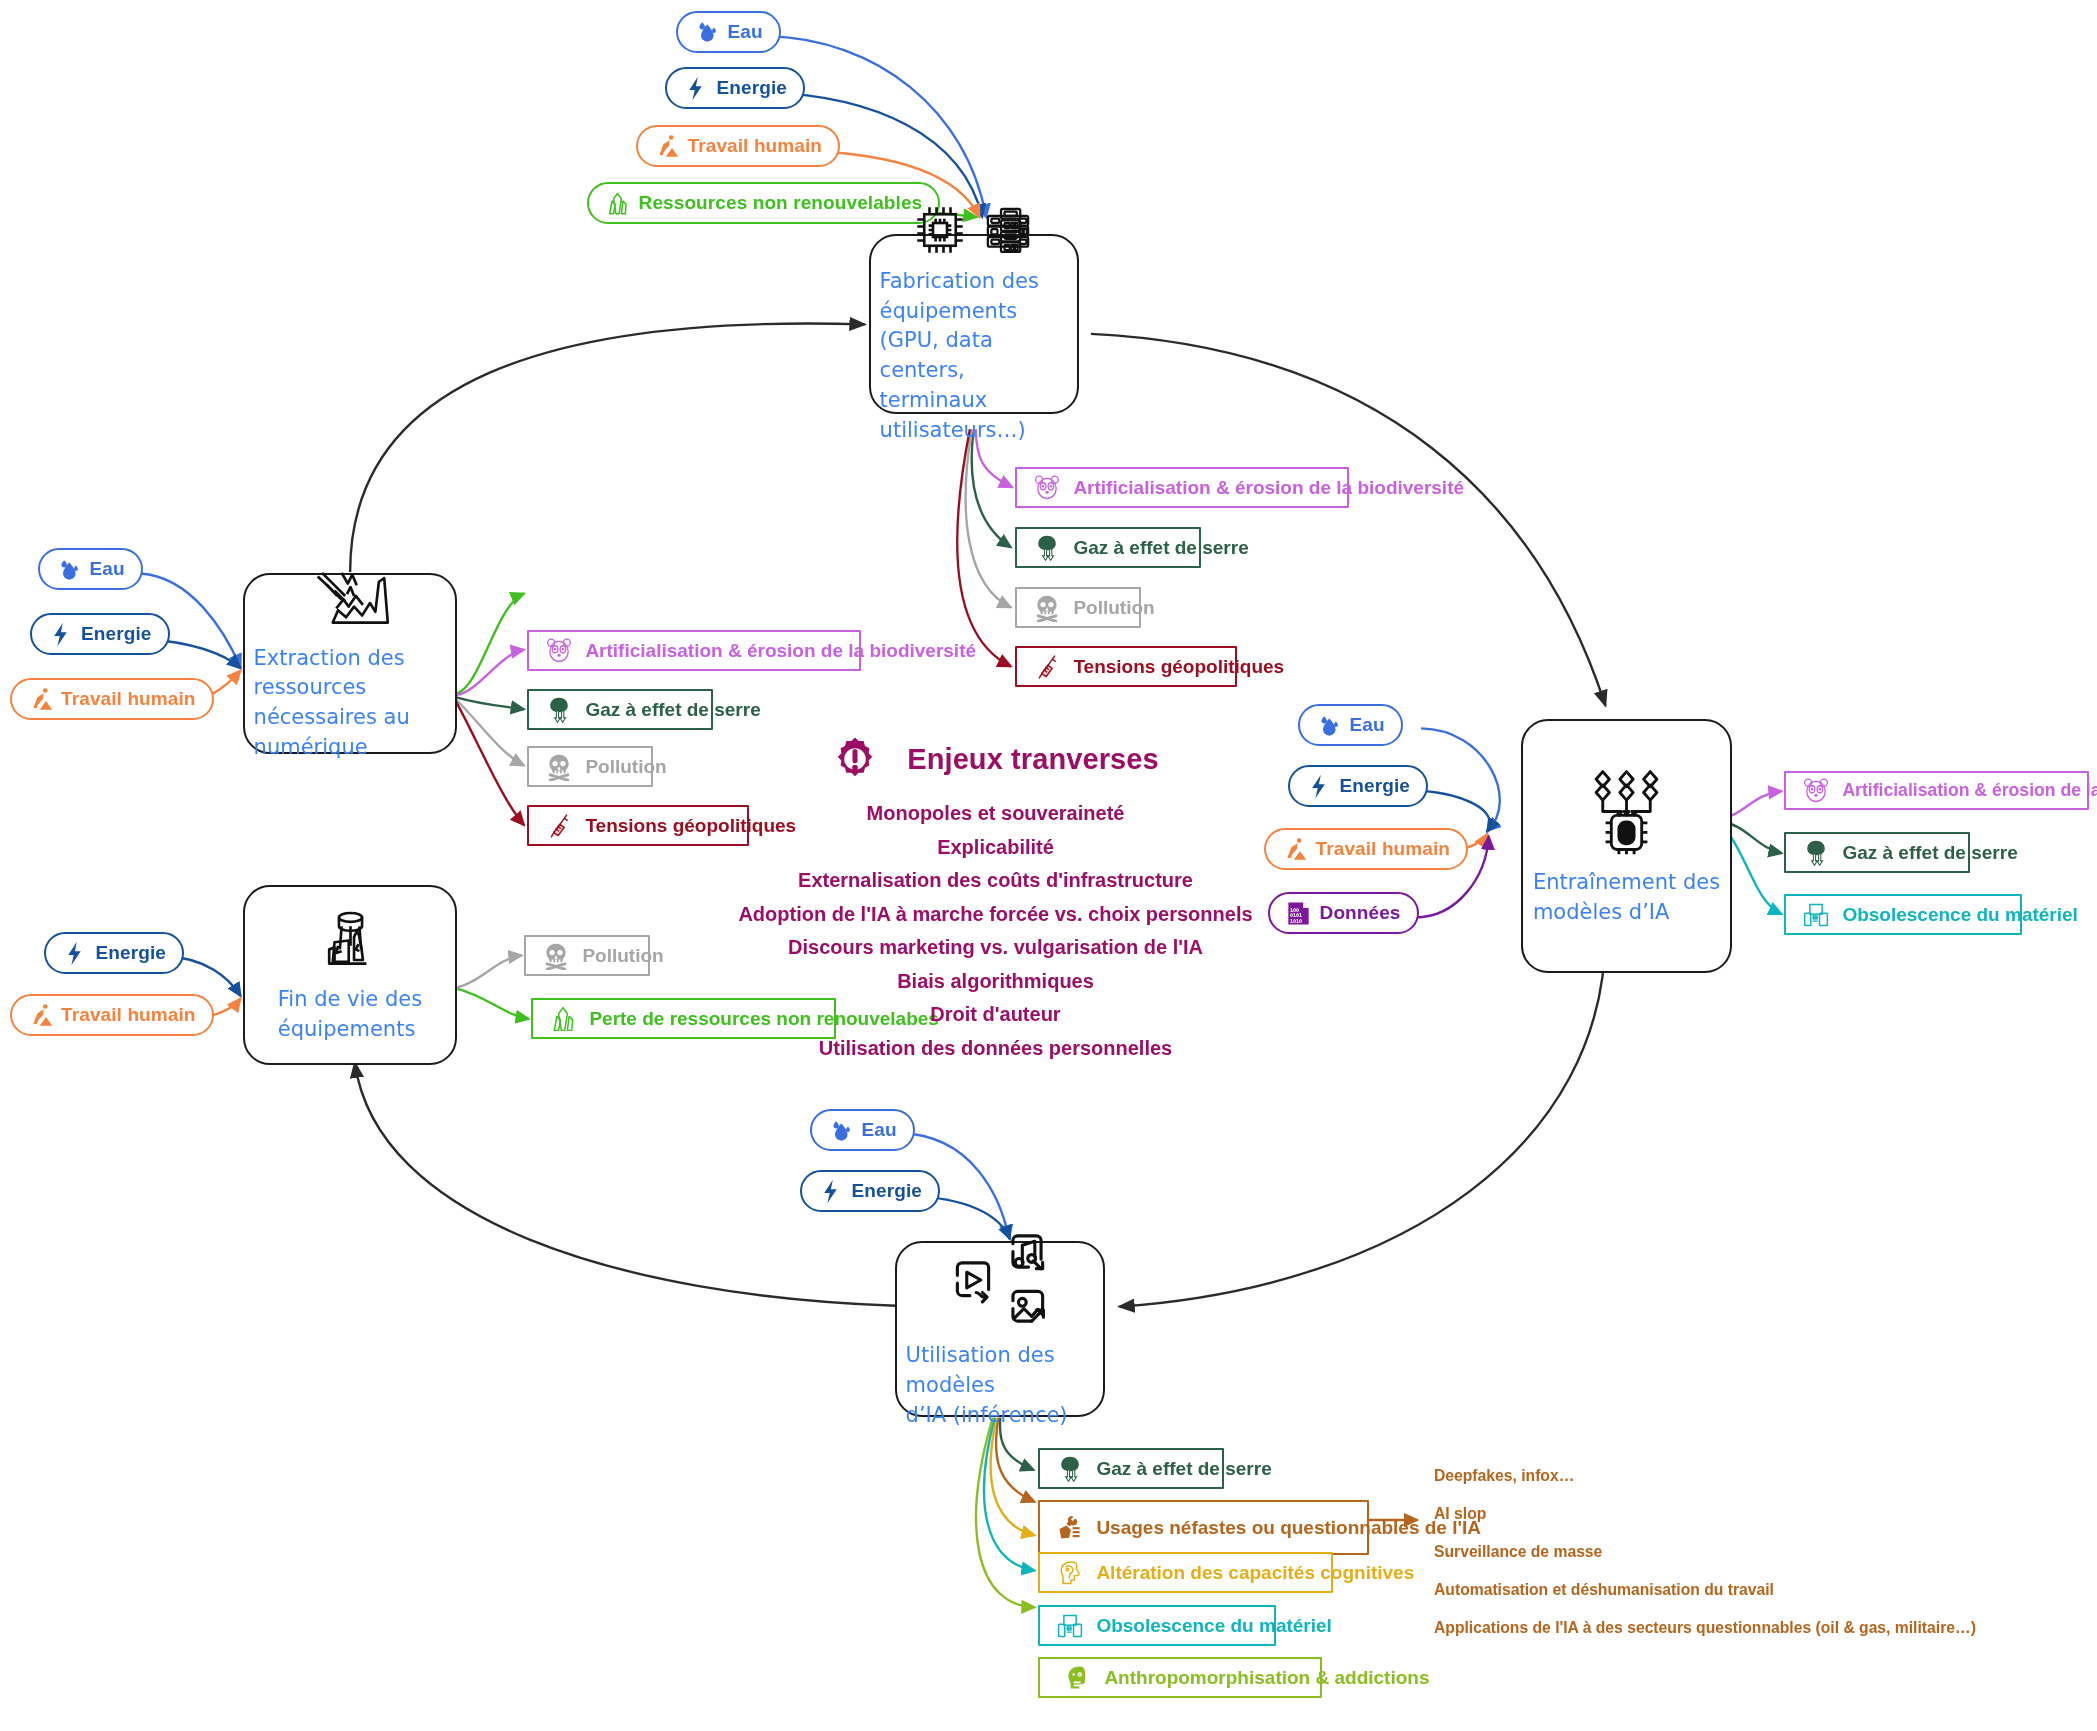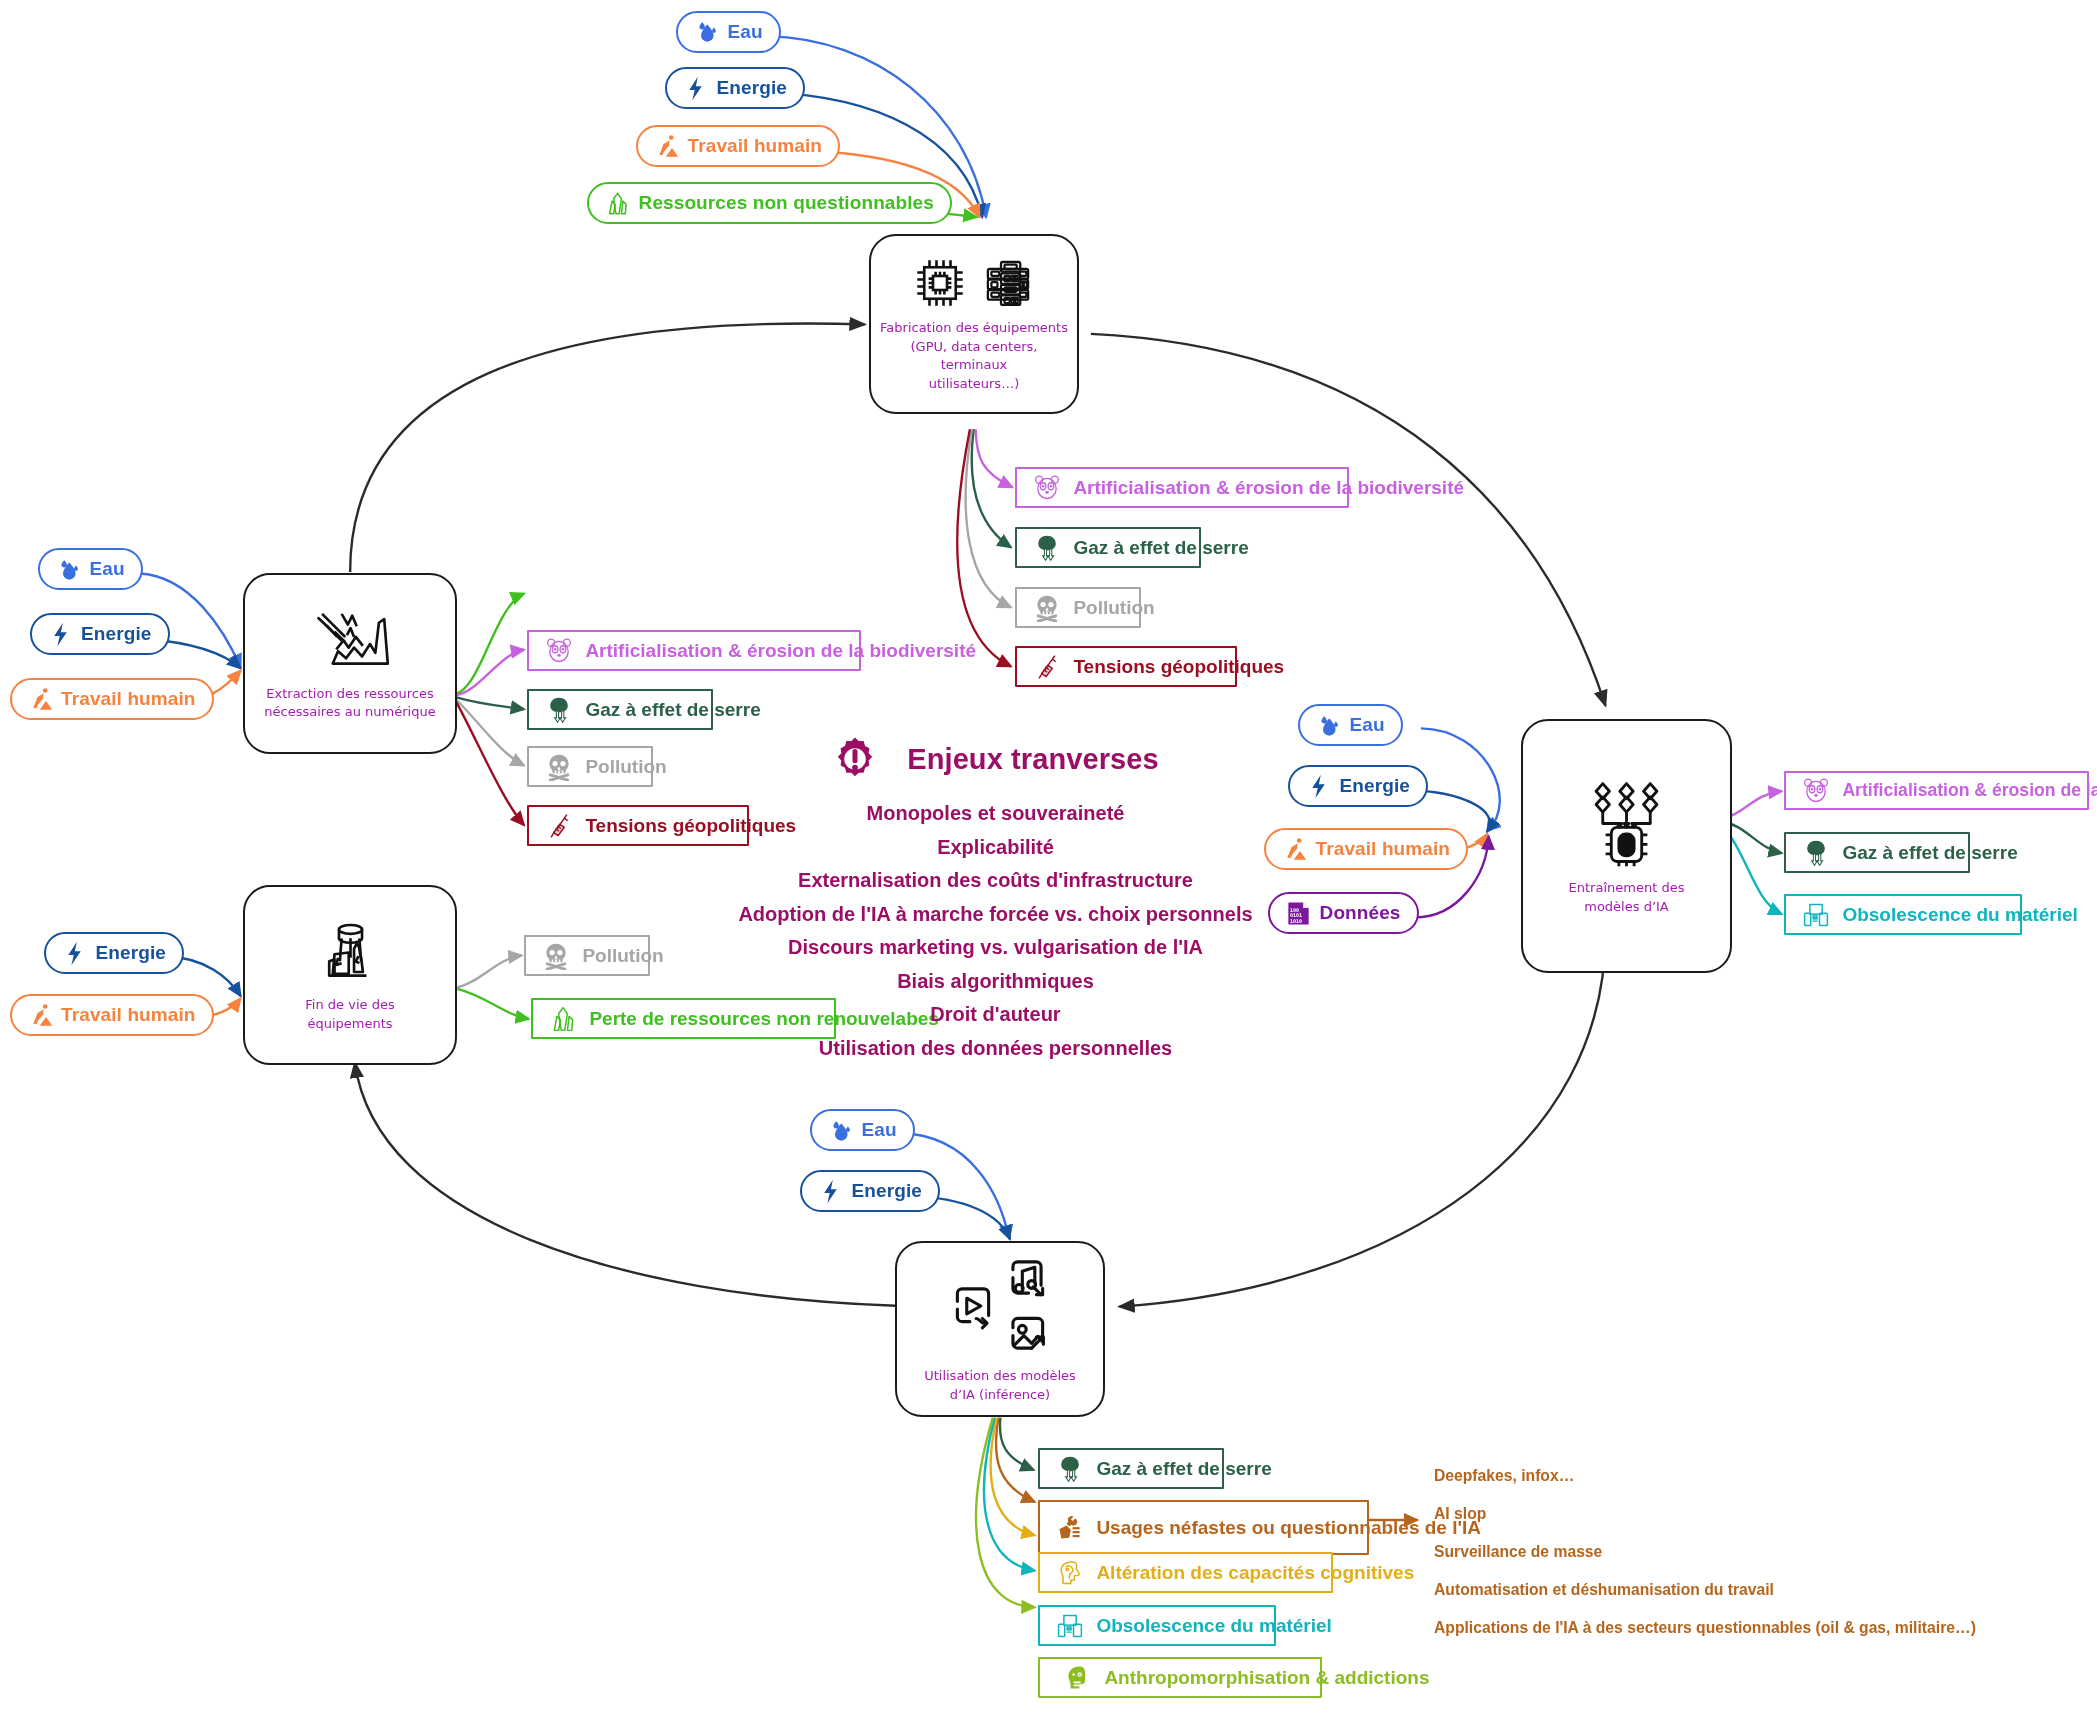--- a/index.html
+++ b/index.html
@@ -26,21 +26,21 @@
   .ibox .ico{width:28px;height:28px;flex:0 0 28px;display:block;}
 
   
   .node{
     position:absolute;border:2.9px solid #1b1b1b;border-radius:27px;background:#fff;
     box-sizing:border-box;display:flex;flex-direction:column;
     align-items:center;justify-content:center;padding:12.4px 8.6px;
   }
   .node .nico{display:flex;align-items:center;justify-content:center;gap:12.4px;margin-bottom:8.6px;}
   .node .ntitle{
-    font-size:13px;color:#a21caf;text-align:center;line-height:1.42;
+    font-size:21px;color:#3b82f6;text-align:left;line-height:1.42;
     font-family:"DejaVu Sans",sans-serif;font-weight:400;
   }
 
   
   #enjeux{position:absolute;left:812px;top:736px;width:367px;}
   #enjeux .ehead{display:flex;align-items:center;justify-content:center;gap:29px;margin-bottom:20px;}
   #enjeux .ehead .etitle{font-size:29px;font-weight:bold;color:#9c0e66;letter-spacing:0.1px;}
   #enjeux .elist{display:flex;flex-direction:column;align-items:center;gap:10.5px;}
   #enjeux .elist div{font-size:20px;font-weight:bold;color:#9c0e66;text-align:center;white-space:nowrap;}
 
@@ -181,21 +181,21 @@
 </div>
 
 <div class="pill" style="left:587px;top:182px;border-color:#3fc01f;">
   <svg class="ico" viewBox="0 0 64 64">
     <g fill="none" stroke="#3fc01f" stroke-width="4" stroke-linejoin="round">
       <path d="M32 6 L42 20 L36 58 H28 L22 20 Z"></path>
       <path d="M18 26 L26 34 L22 58 H12 Z"></path>
       <path d="M46 26 L54 34 L52 58 H42 Z"></path>
     </g>
   </svg>
-  <span class="lbl" style="color:#3fc01f">Ressources non questionnables</span>
+  <span class="lbl" style="color:#3fc01f">Ressources non renouvelables</span>
 </div>
 
 <div class="pill" style="left:38px;top:548px;border-color:#3b6fe0;">
   <svg class="ico" viewBox="0 0 64 64">
     <path d="M34 14c0 0 16 16 16 28a16 16 0 0 1-32 0c0-12 16-28 16-28z" fill="#3b6fe0"></path>
     <path d="M21 8c0 0 7 7 7 12a7 7 0 0 1-14 0c0-5 7-12 7-12z" fill="#3b6fe0"></path>
     <path d="M51 22c0 0 5 5 5 9a5 5 0 0 1-10 0c0-4 5-9 5-9z" fill="#3b6fe0"></path>
   </svg>
   <span class="lbl" style="color:#3b6fe0">Eau</span>
 </div>

